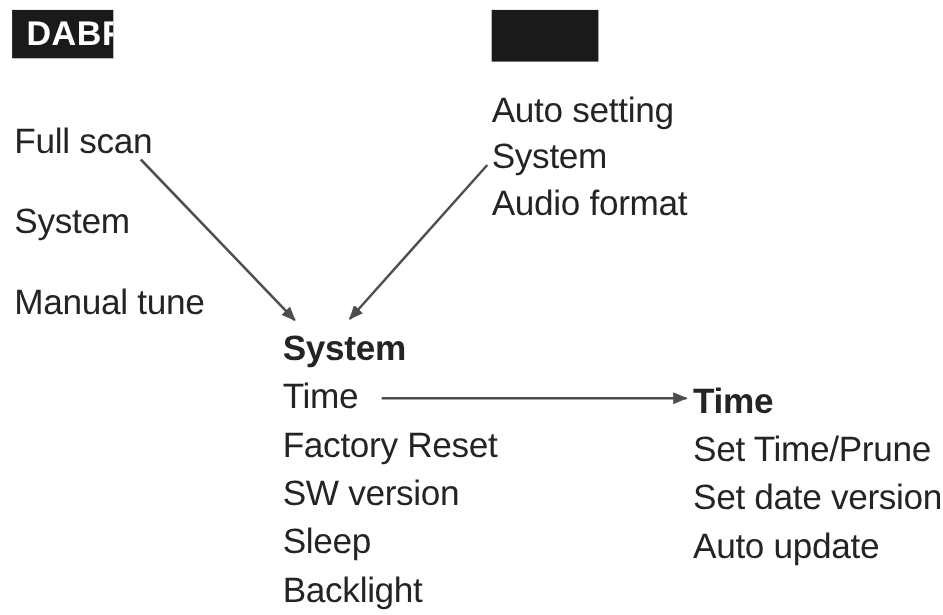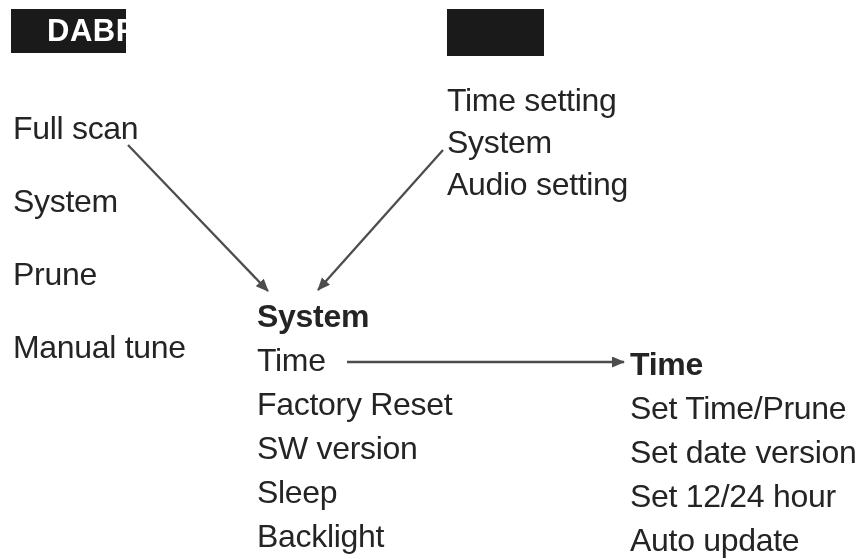--- a/index.html
+++ b/index.html
@@ -10,21 +10,21 @@
     font-family:"Liberation Sans", sans-serif;
     color:#242424;
     overflow:hidden;
   }
   .arrows{position:absolute;left:0;top:0;width:857px;height:559px;pointer-events:none;}
   .badge{
     position:absolute;
     background:#1a1a1a;
     overflow:hidden;
   }
-  .dab-badge{left:11px;top:9px;width:92px;height:44px;padding-left:23px;}
+  .dab-badge{left:11px;top:9px;width:92px;height:44px;}
   .fm-badge{left:447px;top:9px;width:97px;height:47px;}
   .badge .badge-label{
     display:block;
     padding-left:13px;
     line-height:44px;
     font-size:31px;
     font-weight:bold;
     letter-spacing:0.5px;
     color:#ffffff;
     white-space:nowrap;
@@ -64,40 +64,38 @@
     <span class="badge-label">DABF</span>
   </div>
 
   <div class="badge fm-badge">
     <span class="badge-label"></span>
   </div>
 
   <div class="menu dab-menu">
     <div class="row">Full scan</div>
     <div class="row">System</div>
-    <div class="row">Prune</div>
     <div class="row">Manual tune</div>
   </div>
 
   <div class="menu fm-menu">
-    <div class="row">Time setting</div>
+    <div class="row">Auto setting</div>
     <div class="row">System</div>
-    <div class="row">Audio setting</div>
+    <div class="row">Audio format</div>
   </div>
 
   <div class="menu system-menu">
     <div class="row bold">System</div>
     <div class="row">Time</div>
     <div class="row">Factory Reset</div>
     <div class="row">SW version</div>
     <div class="row">Sleep</div>
     <div class="row">Backlight</div>
   </div>
 
   <div class="menu time-menu">
     <div class="row bold">Time</div>
     <div class="row">Set Time/Prune</div>
     <div class="row">Set date version</div>
-    <div class="row">Set 12/24 hour</div>
     <div class="row">Auto update</div>
   </div>
 
 </div>
 
 </body></html>

